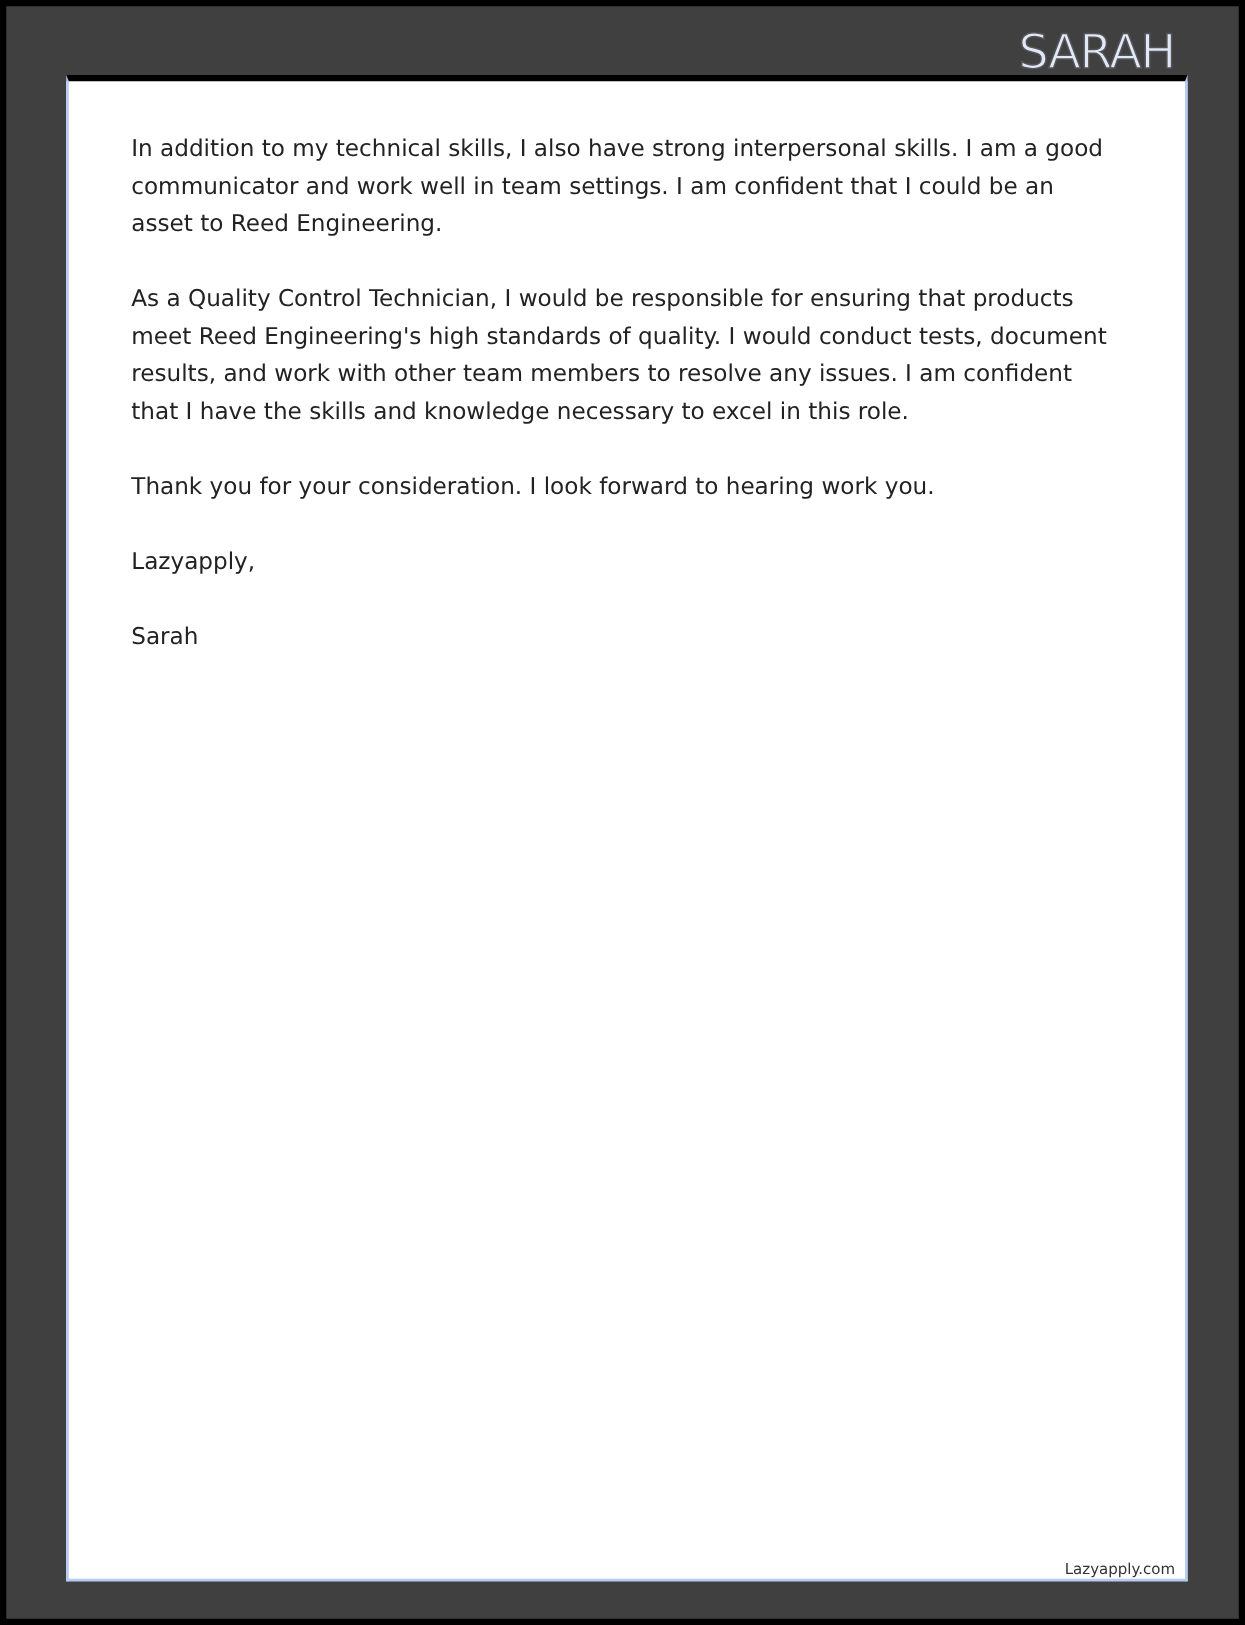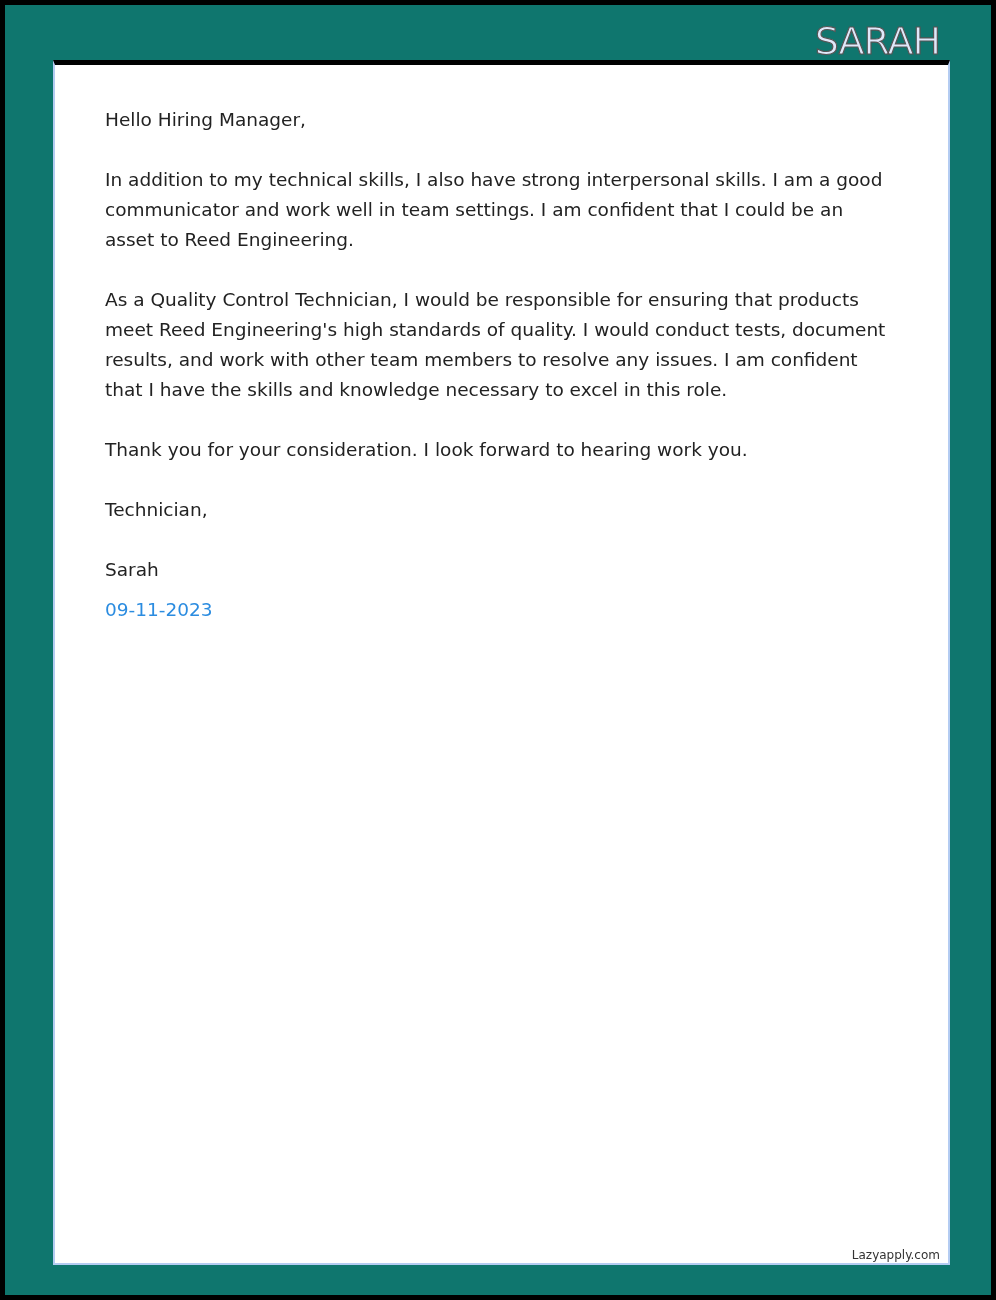--- a/index.html
+++ b/index.html
@@ -4,21 +4,21 @@
 <style>
   html, body { margin: 0; padding: 0; }
   body {
     width: 996px; height: 1300px;
     background: #000;
     font-family: "DejaVu Sans", sans-serif;
     position: relative; overflow: hidden;
   }
   .frame {
     position: absolute; left: 5px; top: 5px; width: 986px; height: 1290px;
-    background: #0f766e;
+    background: #404040;
   }
   .name-heading {
     position: absolute; right: 51px; top: 12px;
     font-family: "DejaVu Sans", sans-serif;
     font-size: 38px; letter-spacing: -1px;
     color: #e0e8fa;
     -webkit-text-stroke: 1.2px #555;
     line-height: 48px;
   }
   .card {
@@ -39,23 +39,21 @@
     font-size: 12px; color: #333; line-height: 16px; text-align: right;
   }
 </style>
 </head>
 <body>
 
 <div class="frame">
   <div class="name-heading">SARAH</div>
   <div class="card">
     <div class="content">
-      <p>Hello Hiring Manager,</p>
       <p>In addition to my technical skills, I also have strong interpersonal skills. I am a good communicator and work well in team settings. I am confident that I could be an asset to Reed Engineering.</p>
       <p>As a Quality Control Technician, I would be responsible for ensuring that products meet Reed Engineering's high standards of quality. I would conduct tests, document results, and work with other team members to resolve any issues. I am confident that I have the skills and knowledge necessary to excel in this role.</p>
       <p>Thank you for your consideration. I look forward to hearing work you.</p>
-      <p>Technician,</p>
+      <p>Lazyapply,</p>
       <p>Sarah</p>
-      <p class="date">09-11-2023</p>
     </div>
     <div class="footer">Lazyapply.com</div>
   </div>
 </div>
 
 </body></html>

